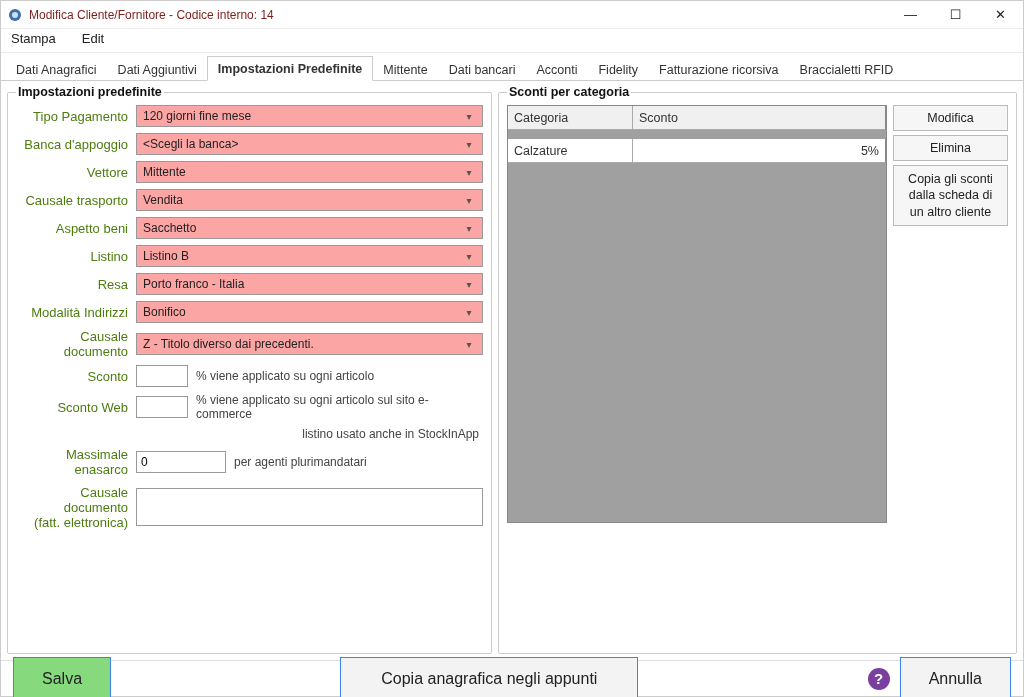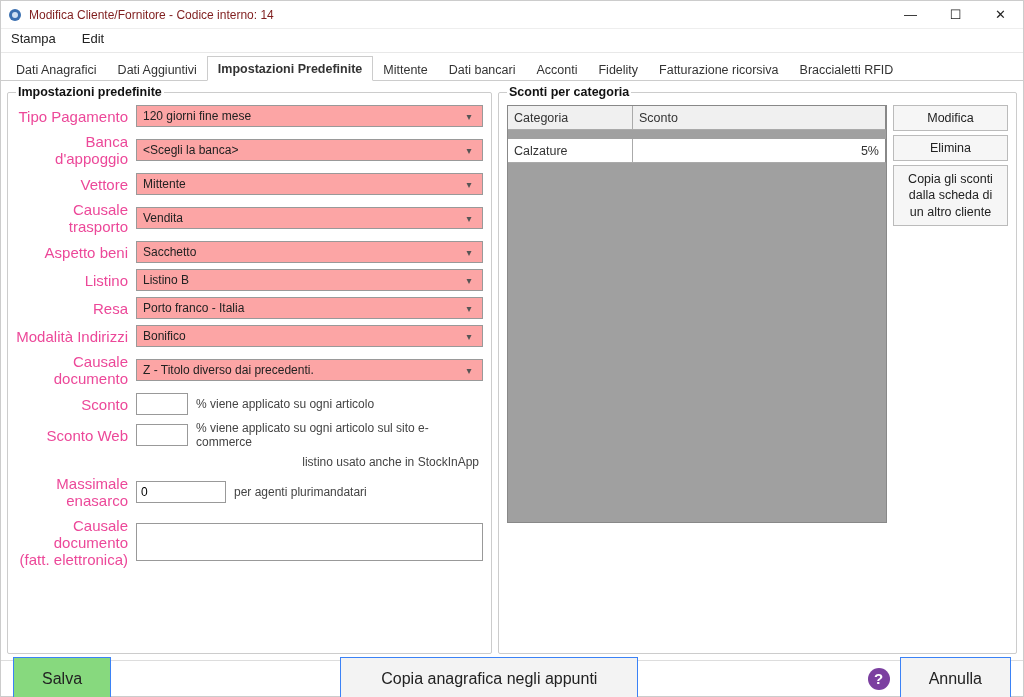--- a/index.html
+++ b/index.html
@@ -32,21 +32,21 @@
   fieldset.groupbox {
     border: 1px solid #ccc; border-radius: 2px; margin:0; padding: 6px 8px 8px 8px;
     font-size: 12px; color:#333;
   }
   fieldset.groupbox > legend { font-size: 12.5px; font-weight: 600; color:#111; padding: 0 2px; }
 
   .left-box { flex: 0 0 485px; display:flex; flex-direction:column; }
   .right-box { flex: 1; display:flex; flex-direction:column; }
 
   .form-grid { display:grid; grid-template-columns: 120px 1fr; row-gap: 6px; align-items: center; }
-  .form-grid label.lbl { text-align: right; padding-right: 8px; font-size: 15px; color:#ec4899; }
+  .form-grid label.lbl { text-align: right; padding-right: 8px; font-size: 13px; color:#4d7c0f; }
 
   .combo {
     height: 22px; border: 1px solid #999; background:#fca5a5; font-size: 12px;
     display:flex; align-items:center; justify-content:space-between; padding: 0 4px 0 6px;
     width: 100%; color:#222;gap:36px;
   }
   .combo .chev {
     width: 18px; display:flex; align-items:center; justify-content:center; color:#555; font-size: 10px;
   }
 

